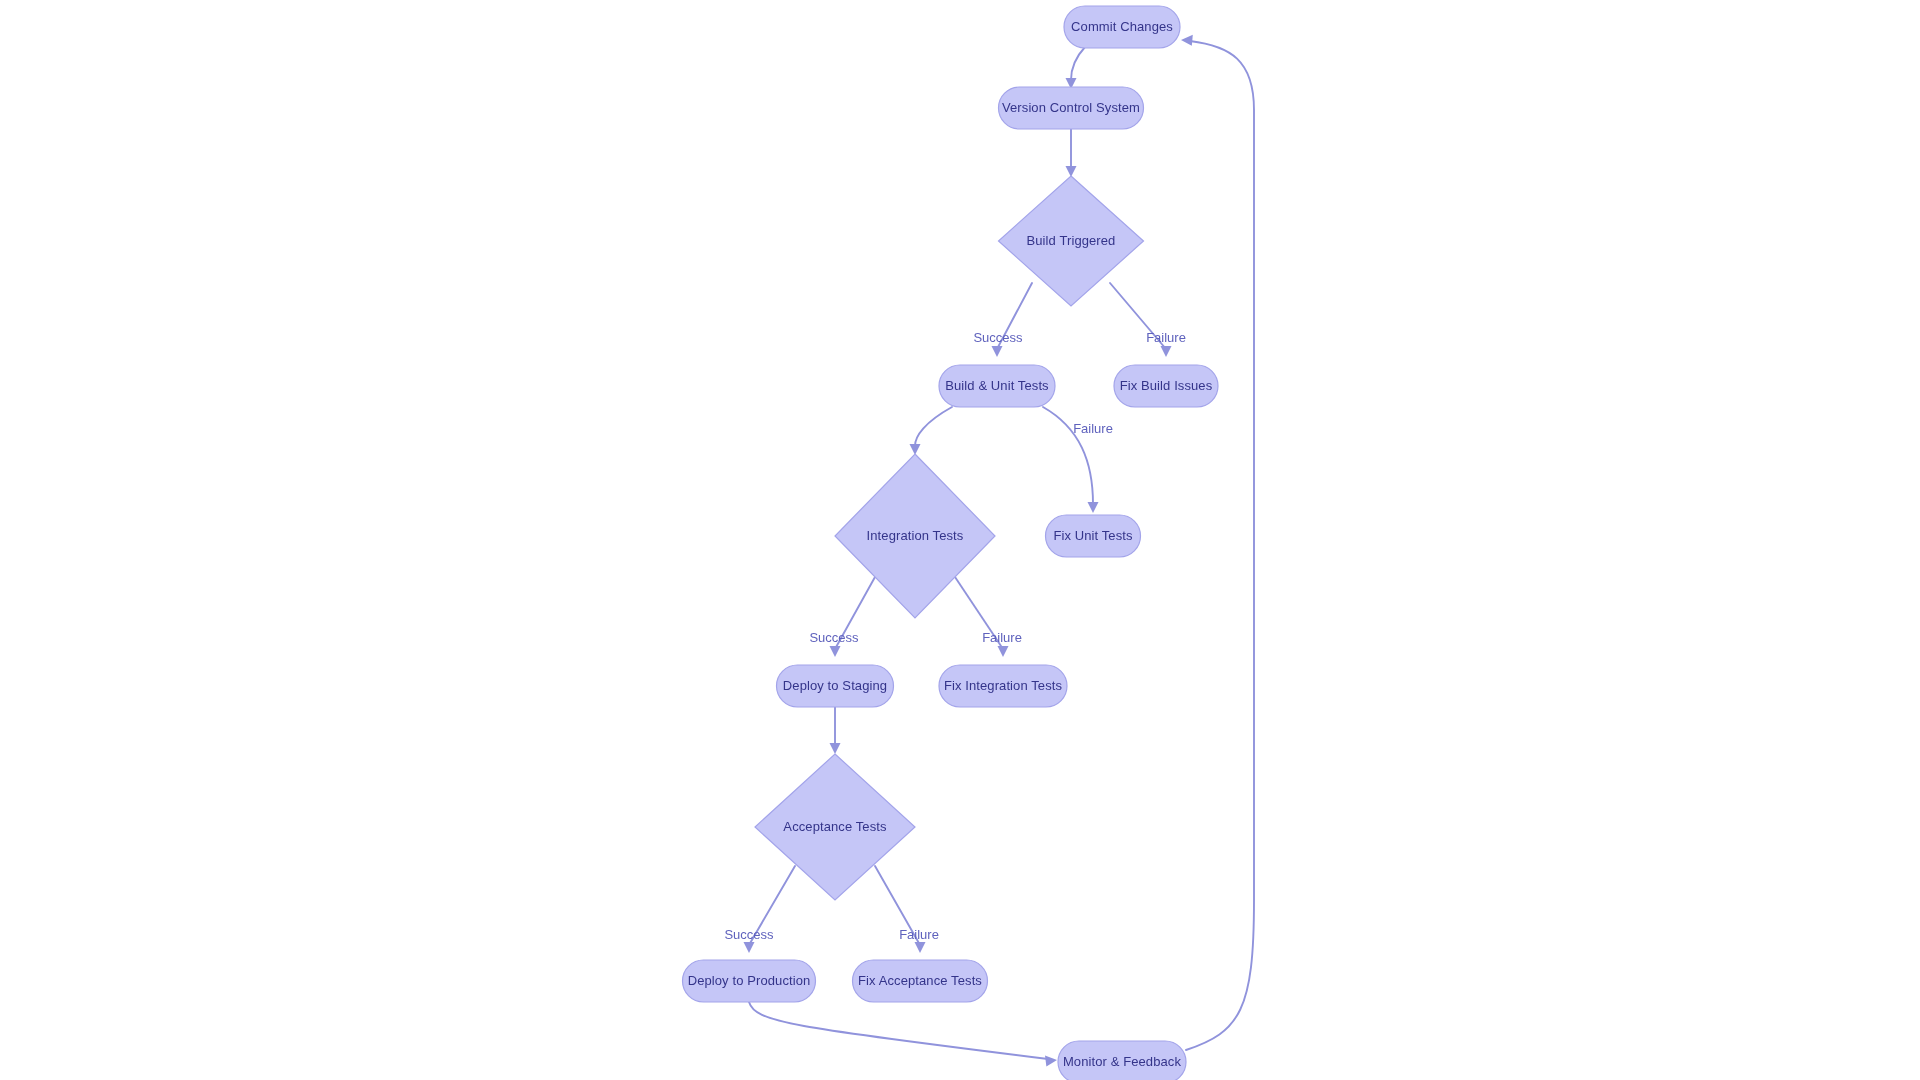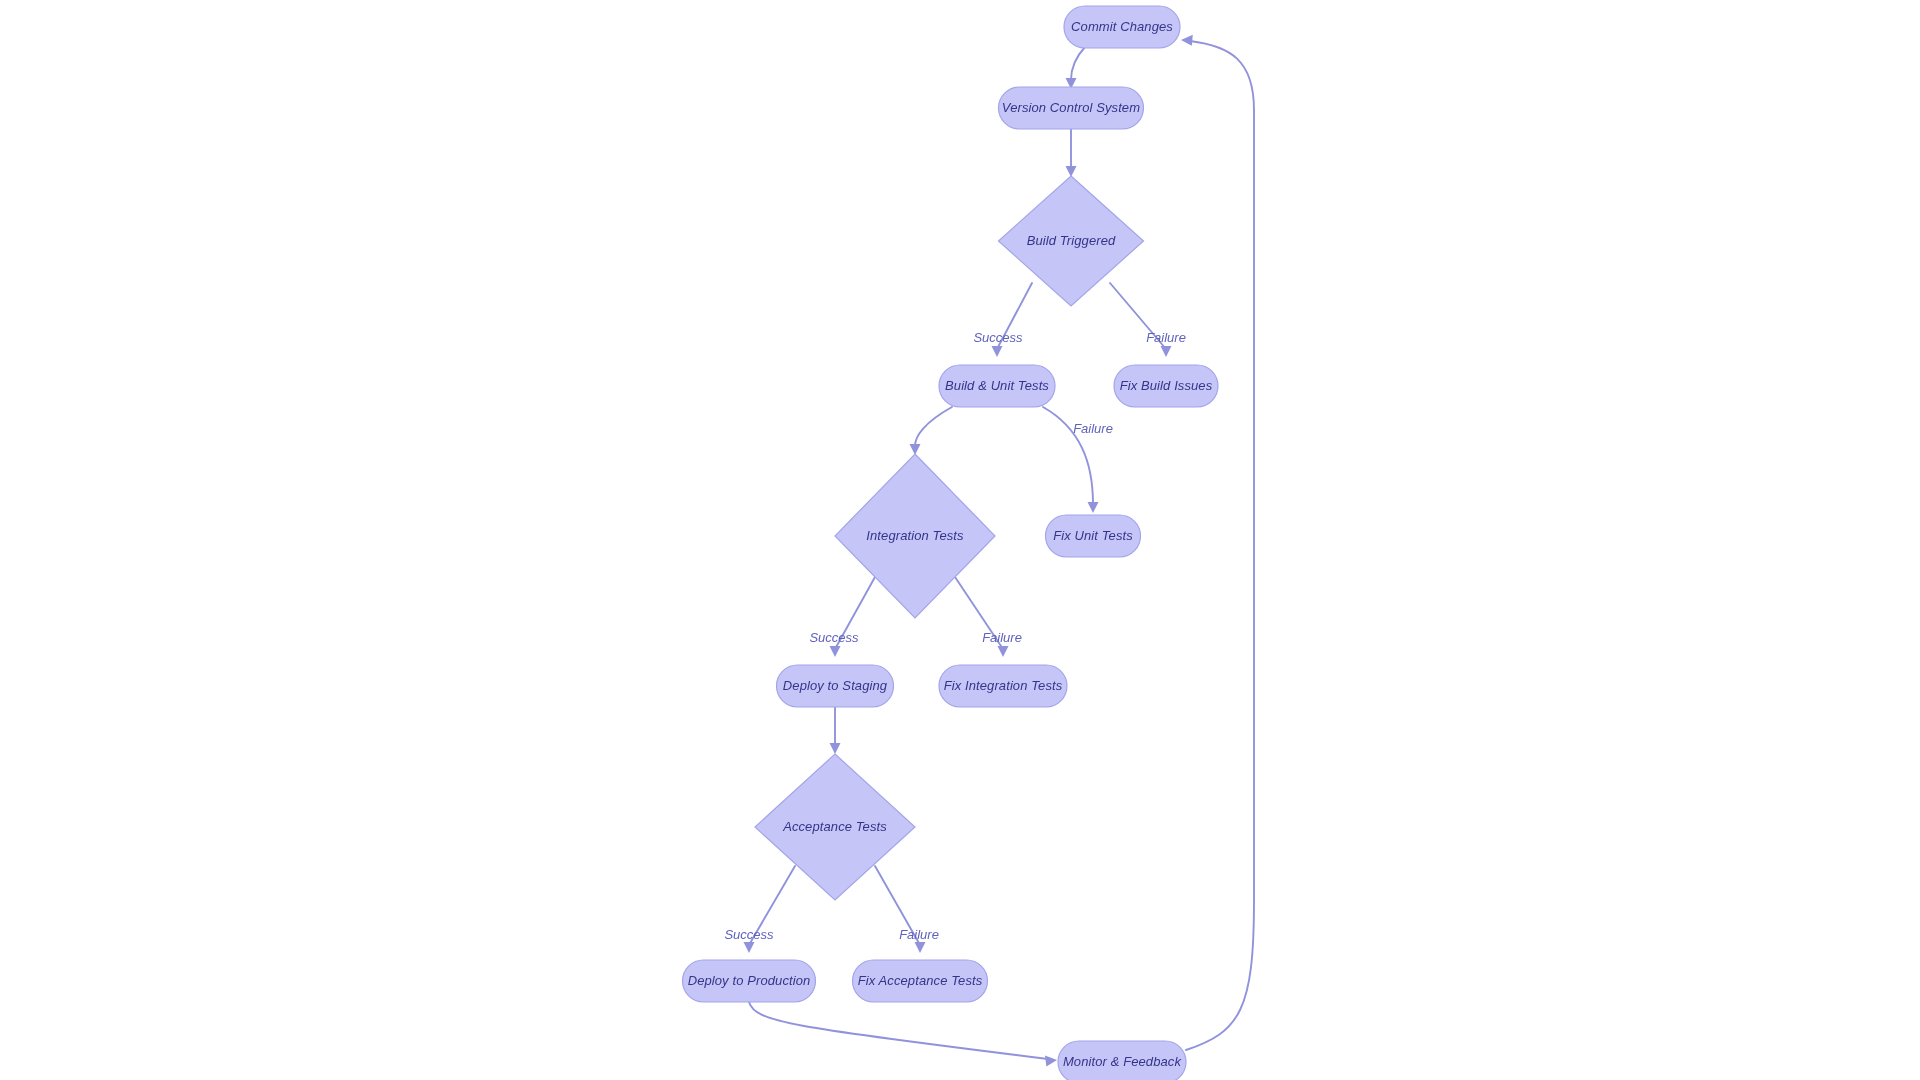--- a/index.html
+++ b/index.html
@@ -10,21 +10,20 @@
     height: 1080px;
     background: #ffffff;
     overflow: hidden;
     font-family: "Liberation Sans", sans-serif;
   }
   #diagram-root {
     position: relative;
     width: 1920px;
     height: 903px;
     background: #ffffff;
-    font-style: italic;
   }
   #flow-svg {
     position: absolute;
     top: 0;
     left: 0;
     width: 1920px;
     height: 1080px;
     display: block;
   }
   .node-shape {

